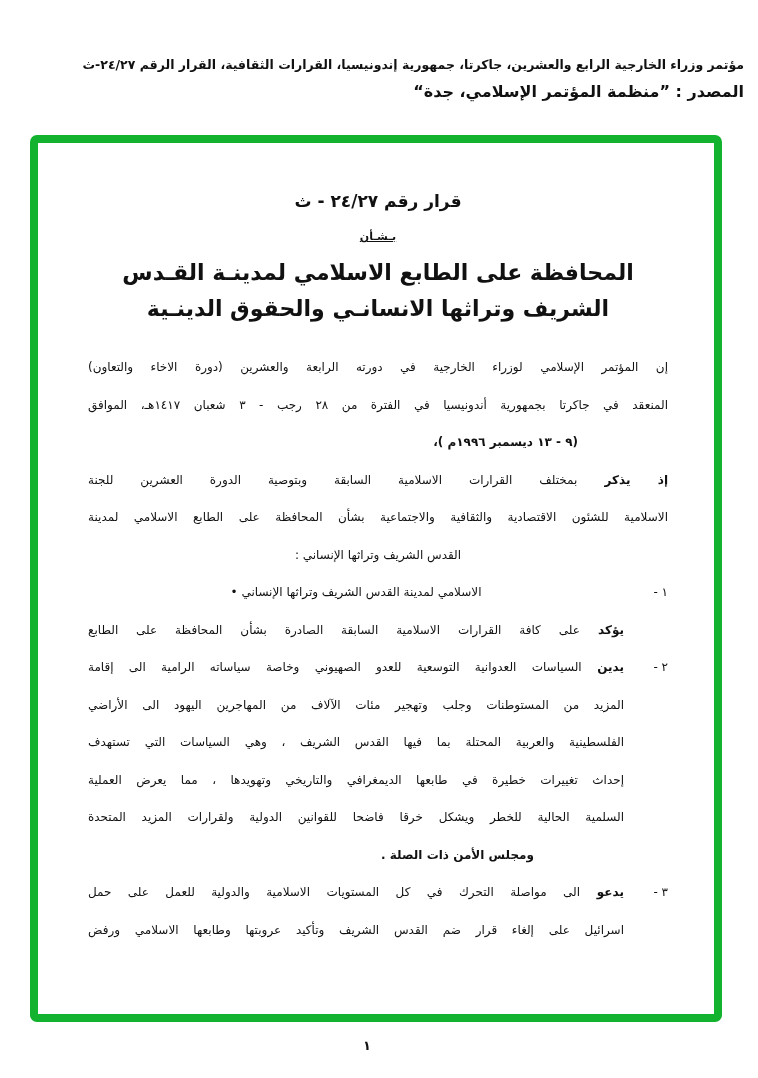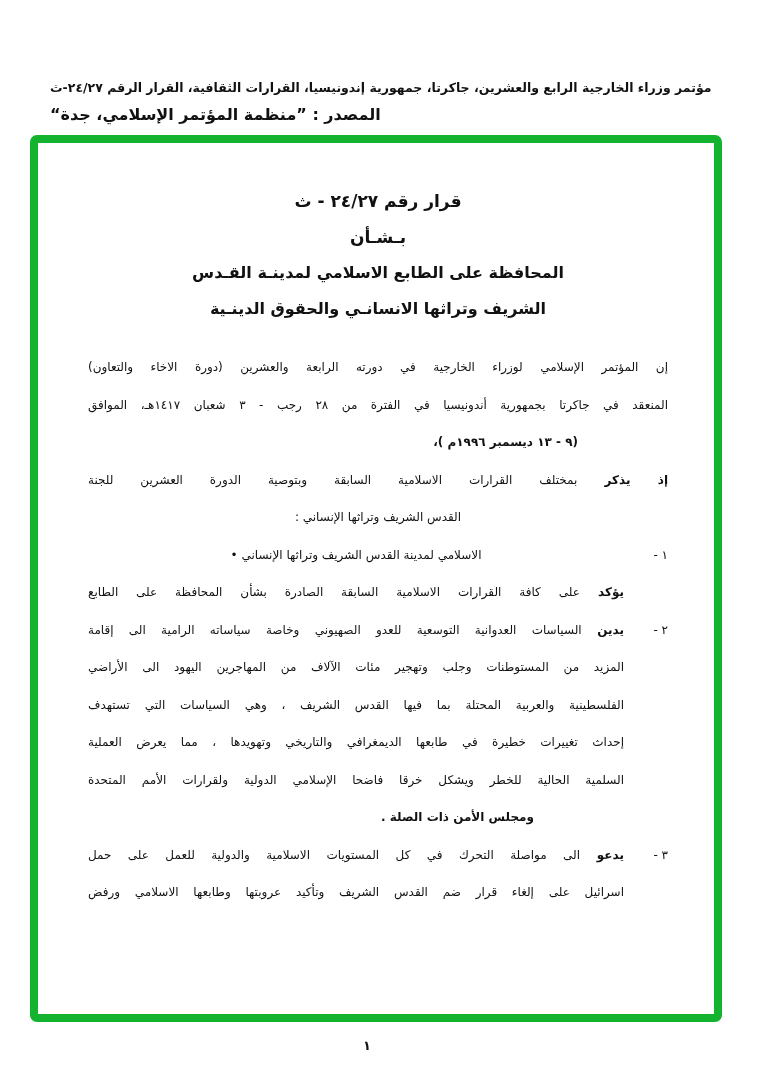--- a/index.html
+++ b/index.html
@@ -7,40 +7,40 @@
     width: 758px; height: 1078px;
     background: #ffffff;
     font-family: "DejaVu Sans", sans-serif;
     position: relative;
     direction: rtl;
     color: #111111;
   }
   .page { position: absolute; inset: 0; }
 
   
-  .header { position: absolute; top: 80px; left: 50px; right: 14px; text-align: left; }
+  .header { position: absolute; top: 57px; left: 50px; right: 14px; text-align: right; }
   .header-line1 { font-size: 12.5px; font-weight: bold; white-space: nowrap; }
   .header-line2 { font-size: 16px; font-weight: bold; margin-top: 10px; }
 
   
   .frame {
     position: absolute; top: 135px; left: 30px;
     width: 692px; height: 887px;
     box-sizing: border-box;
     border: 8px solid #13b22f;
     border-radius: 7px;
     padding: 34px 46px 0 50px;
   }
 
   
   .title { text-align: center; font-weight: bold; margin-top: 6px; }
   .title .t { line-height: 36px; }
   .t1 { font-size: 17px; }
-  .t2 { font-size: 17px; }
-  .t3, .t4 { font-size: 16px; }
+  .t2 { font-size: 11px; text-decoration: underline; }
+  .t3, .t4 { font-size: 22px; }
 
   
   .doc-body { margin-top: 22px; font-size: 12px; line-height: 37.5px; }
   .line { text-align: justify; }
   .line.j { text-align-last: justify; }
   .line.c { text-align: center; }
   .line.e { text-align: right; padding-left: 0; padding-right: 90px; font-weight: bold; }
   .lead { font-weight: bold; }
 
   .item { display: flex; }
@@ -70,39 +70,40 @@
 
     <div class="doc-body">
       <div id="paragraphs">
           <div class="para">
             <div class="line j">إن المؤتمر الإسلامي لوزراء الخارجية في دورته الرابعة والعشرين  (دورة الاخاء والتعاون)</div>
             <div class="line j">المنعقد في جاكرتا بجمهورية أندونيسيا في الفترة  من ٢٨ رجب -  ٣  شعبان ١٤١٧هـ،  الموافق</div>
             <div class="line e">(٩ - ١٣ ديسمبر ١٩٩٦م )،</div>
           </div>
           <div class="para">
             <div class="line j"><span class="lead">إذ يذكر </span>بمختلف القرارات الاسلامية السابقة وبتوصية الدورة العشرين للجنة</div>
+            <div class="line j">الاسلامية للشئون الاقتصادية والثقافية والاجتماعية بشأن المحافظة على الطابع الاسلامي لمدينة</div>
             <div class="line c">القدس الشريف وتراثها الإنساني :</div>
           </div>
         </div>
       <div id="items">
           <div class="item">
             <div class="item-num">١ -</div>
             <div class="item-text">
               <div class="line c">الاسلامي لمدينة القدس الشريف وتراثها الإنساني •</div>
               <div class="line j"><span class="lead">يؤكد </span>على  كافة القرارات الاسلامية السابقة الصادرة بشأن المحافظة على الطابع</div>
             </div>
           </div>
           <div class="item">
             <div class="item-num">٢ -</div>
             <div class="item-text">
               <div class="line j"><span class="lead">يدين </span>السياسات العدوانية التوسعية للعدو الصهيوني وخاصة سياساته الرامية الى إقامة</div>
               <div class="line j">المزيد من المستوطنات وجلب وتهجير مئات الآلاف من المهاجرين اليهود الى الأراضي</div>
               <div class="line j">الفلسطينية والعربية المحتلة بما فيها القدس الشريف ، وهي السياسات التي تستهدف</div>
               <div class="line j">إحداث تغييرات خطيرة في طابعها الديمغرافي والتاريخي وتهويدها ، مما يعرض العملية</div>
-              <div class="line j">السلمية الحالية للخطر ويشكل خرقا فاضحا الإسلامي الدولية ولقرارات الأمم المتحدة</div>
+              <div class="line j">السلمية الحالية للخطر ويشكل خرقا فاضحا للقوانين الدولية ولقرارات المزيد المتحدة</div>
               <div class="line e">ومجلس الأمن ذات الصلة .</div>
             </div>
           </div>
           <div class="item">
             <div class="item-num">٣ -</div>
             <div class="item-text">
               <div class="line j"><span class="lead">يدعو </span>الى مواصلة التحرك في كل المستويات الاسلامية والدولية للعمل على حمل</div>
               <div class="line j">اسرائيل على إلغاء قرار ضم القدس الشريف وتأكيد عروبتها وطابعها الاسلامي ورفض</div>
             </div>
           </div>

